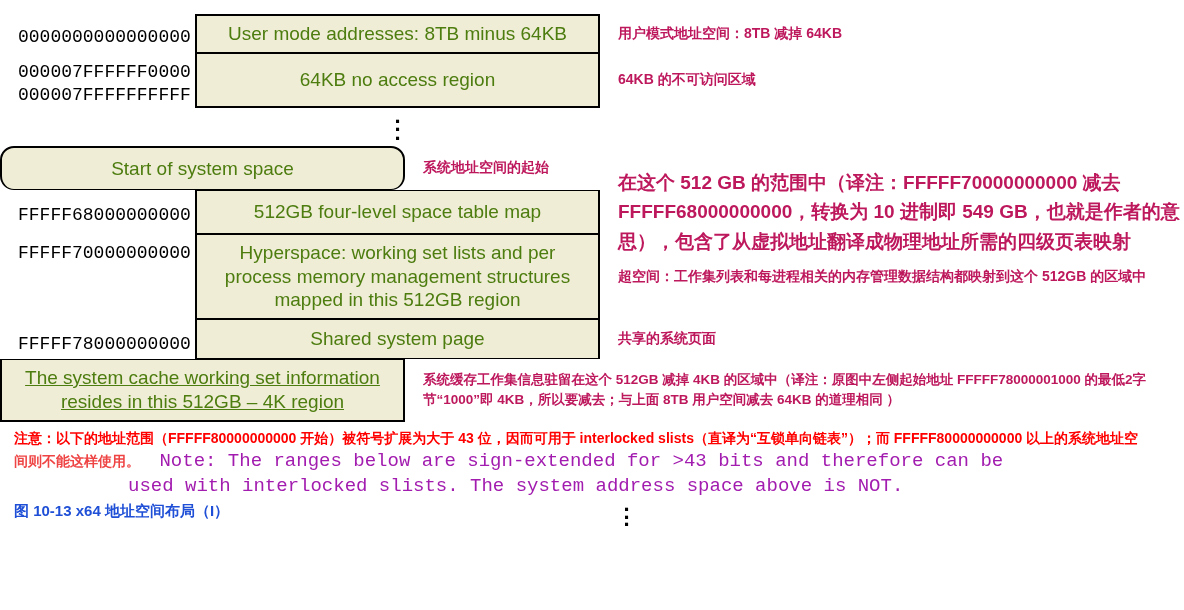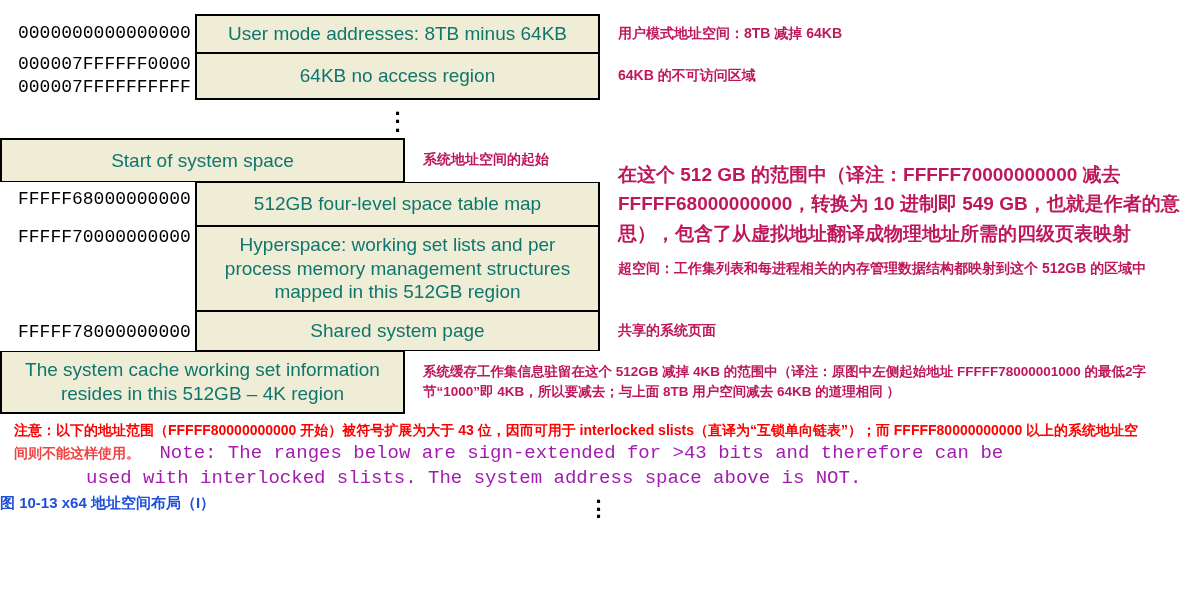--- a/index.html
+++ b/index.html
@@ -19,31 +19,32 @@
     width: 195px;
     flex-shrink: 0;
     display: flex;
     flex-direction: column;
     justify-content: center;
     padding-left: 18px;
     font-family: Consolas, "Courier New", monospace;
     font-size: 18px;
     color: #000;
     line-height: 1.3;
+    margin-top: 8px;
   }
   .box-col {
     width: 405px;
     flex-shrink: 0;
     display: flex;
     align-items: center;
     justify-content: center;
     text-align: center;
     border: 2px solid #000;
     background: #EFEDD6;
-    color: #0f766e;
+    color: #4d7c0f;
     font-size: 19px;
     padding: 6px 8px;
     line-height: 1.25;
   }
   .note-col {
     flex: 1;
     display: flex;
     flex-direction: column;
     justify-content: center;
     padding-left: 18px;
@@ -57,25 +58,25 @@
     margin-left: 195px;
     text-align: center;
     font-size: 22px;
     font-weight: bold;
     color: #000;
     line-height: 0.4;
     padding: 4px 0 8px 0;
   }
   .group1 .row:nth-child(1) .box-col { border-bottom-width: 1px; }
   .group1 .row:nth-child(2) .box-col { border-top-width: 1px; }
-  .group2 .row:nth-child(1) .box-col { border-bottom-width: 1px; }
+  .group2 .row:nth-child(1) .box-col { border-bottom-width: 1px; border-radius: 14px; }
   .group2 .row:nth-child(2) .box-col { border-top-width: 1px; border-bottom-width: 1px; }
   .group2 .row:nth-child(3) .box-col { border-top-width: 1px; border-bottom-width: 1px; }
   .group2 .row:nth-child(4) .box-col { border-top-width: 1px; border-bottom-width: 1px; }
-  .group2 .row:nth-child(5) .box-col { border-top-width: 1px; }
+  .group2 .row:nth-child(5) .box-col { border-top-width: 1px; text-decoration: underline; }
   .footer-red {
     color: #ff0000;
     font-weight: bold;
     font-size: 14px;
     padding: 6px 14px 0 14px;
     line-height: 1.5;
   }
   .footer-black {
     color: #a21caf;
     font-size: 19px;
@@ -87,34 +88,34 @@
   .footer-red2 {
     color: #ef4444;
     font-weight: bold;
     font-size: 14px;
     display: inline;
   }
   .caption {
     color: #1e4fd6;
     font-weight: bold;
     font-size: 15px;
-    padding: 2px 0;
+    padding: 2px 14px;
   }
   .cap-row { display:flex; align-items:center; }
   .dots2 {
     text-align:center;
     font-size:22px;
     font-weight:bold;
     line-height:0.35;
     color:#000;
     width:405px;
     margin-left: calc(195px - 14px);
     flex-shrink:0;
   }
-  .ml-indent { margin-left: 72px; }
+  .ml-indent { margin-left: 114px; }
 </style>
 </head>
 <body>
 
 <div style="height:14px"></div>
 
 <div class="group1">
   <div class="row">
     <div class="addr-col">
       <div>0000000000000000</div>
@@ -159,21 +160,21 @@
   </div>
   <div class="row" style="height:40px">
     <div class="addr-col" style="justify-content:center;padding-top:4px">
       <div>FFFFF78000000000</div>
     </div>
     <div class="box-col">Shared system page</div>
     <div class="note-col">共享的系统页面</div>
   </div>
   <div class="row">
     <div class="box-col">The system cache working set information resides in this 512GB – 4K region</div>
-    <div class="note-col" style="font-size:13.5px">系统缓存工作集信息驻留在这个 512GB 减掉 4KB 的范围中（译注：原图中左侧起始地址 FFFFF78000001000 的最低2字节“1000”即 4KB，所以要减去；与上面 8TB 用户空间减去 64KB 的道理相同 ）</div>
+    <div class="note-col" style="font-size:13.5px">系统缓存工作集信息驻留在这个 512GB 减掉 4KB 的区域中（译注：原图中左侧起始地址 FFFFF78000001000 的最低2字节“1000”即 4KB，所以要减去；与上面 8TB 用户空间减去 64KB 的道理相同 ）</div>
   </div>
 </div>
 
 <div class="footer-red">
   <span>注意：以下的地址范围（FFFFF80000000000 开始）被符号扩展为大于 43 位，因而可用于 interlocked slists（直译为“互锁单向链表”）；而 FFFFF80000000000 以上的系统地址空</span><br>
   <span class="footer-red2">间则不能这样使用。</span>
   <span>&nbsp;&nbsp;&nbsp;</span>
   <span class="footer-black">Note: The ranges below are sign-extended for &gt;43 bits and therefore can be</span><br>
   <span class="footer-black ml-indent" style="display:inline-block">used with interlocked slists. The system address space above is NOT.</span>
 </div>

